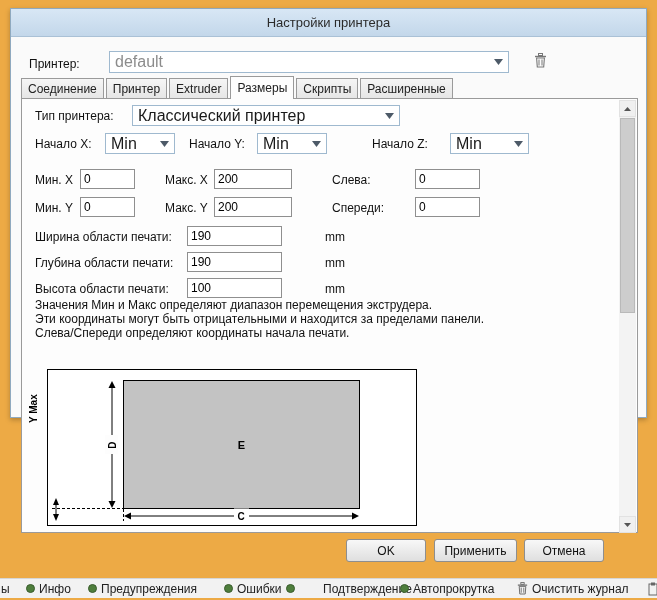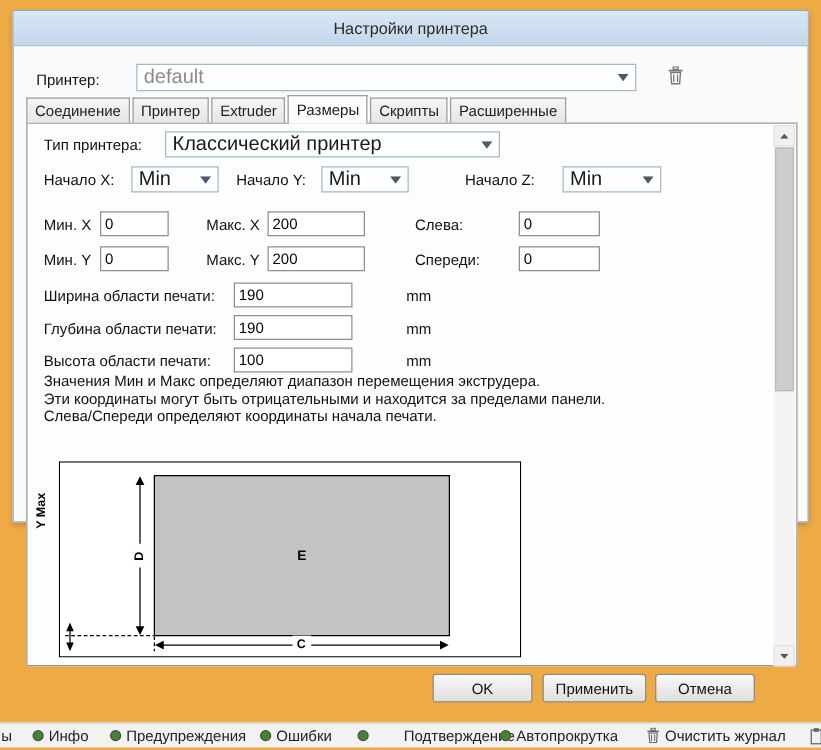--- a/index.html
+++ b/index.html
@@ -248,21 +248,21 @@
     <span class="sb-item" style="left:1px;">ы</span>
 
     <span class="sb-item" style="left:26px;">
       <span class="led"></span>
       <span>Инфо</span>
     </span>
     <span class="sb-item" style="left:88px;">
       <span class="led"></span>
       <span>Предупреждения</span>
     </span>
-    <span class="sb-item" style="left:208px;text-align:center;">
+    <span class="sb-item" style="left:224px;text-align:center;">
       <span class="led"></span>
       <span>Ошибки</span>
     </span>
     <span class="sb-item" style="left:286px;gap:28px;">
       <span class="led"></span>
       <span>Подтверждение</span>
     </span>
     <span class="sb-item" style="left:400px;">
       <span class="led"></span>
       <span>Автопрокрутка</span>

